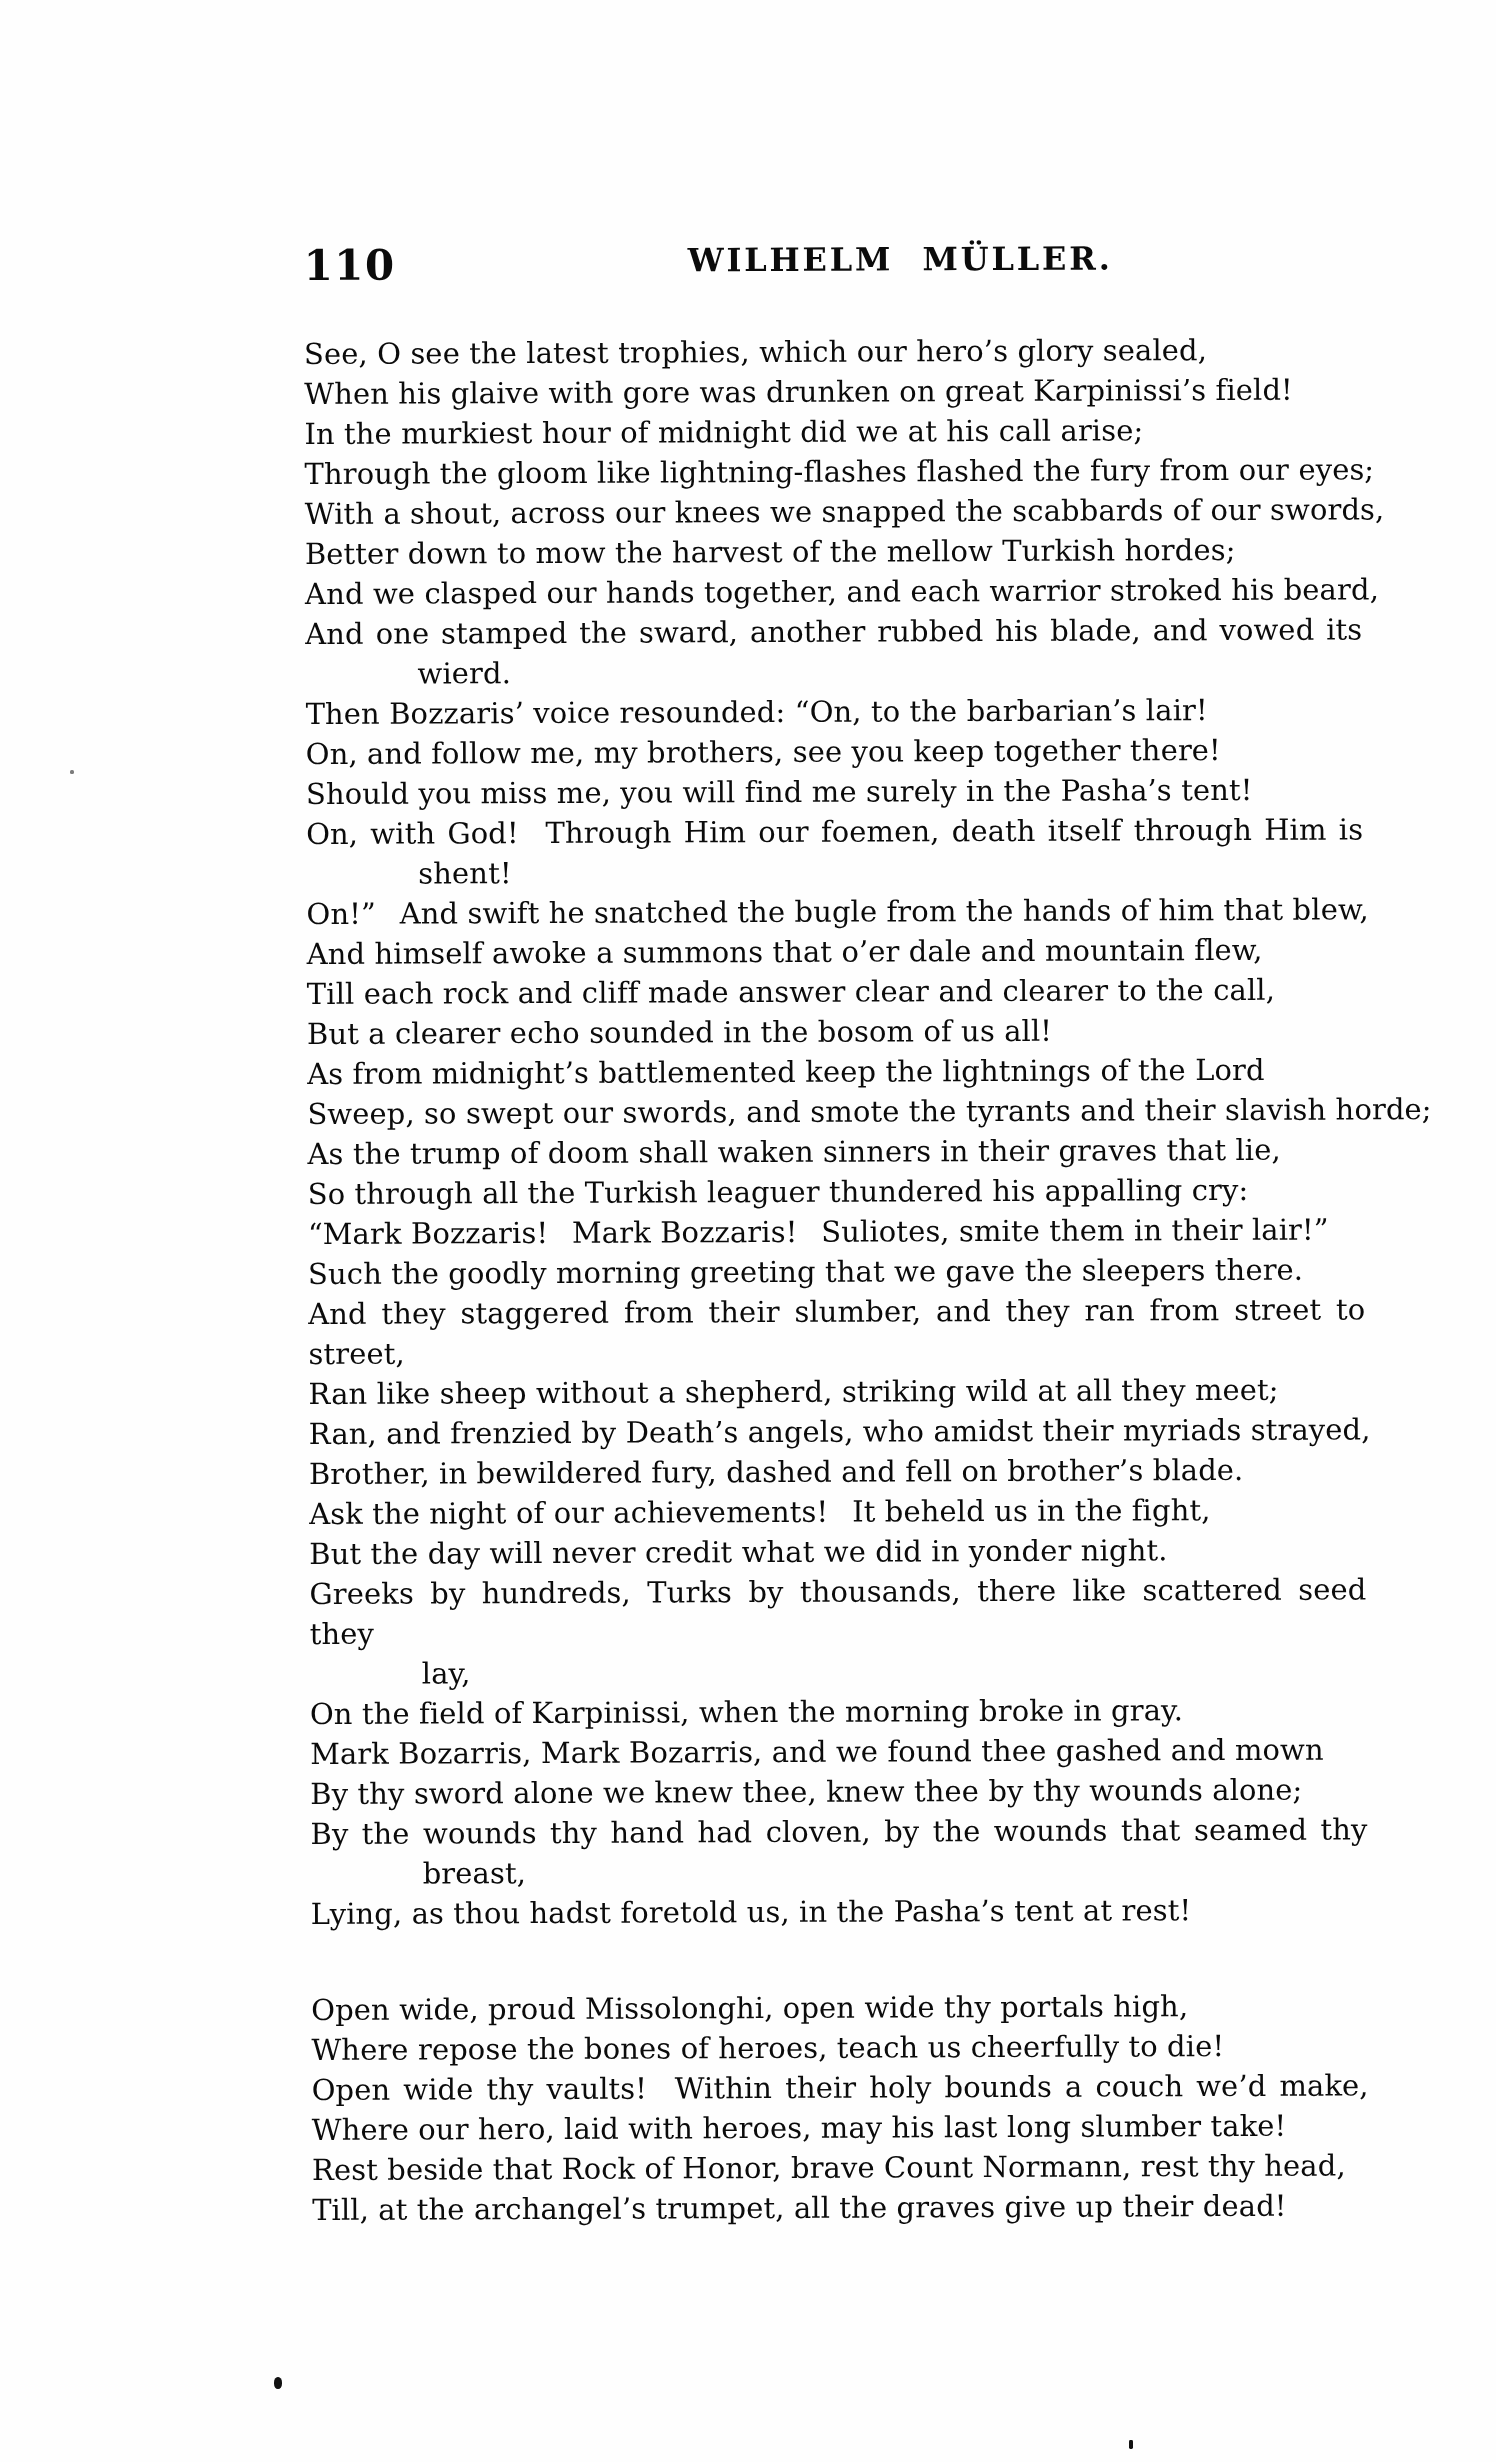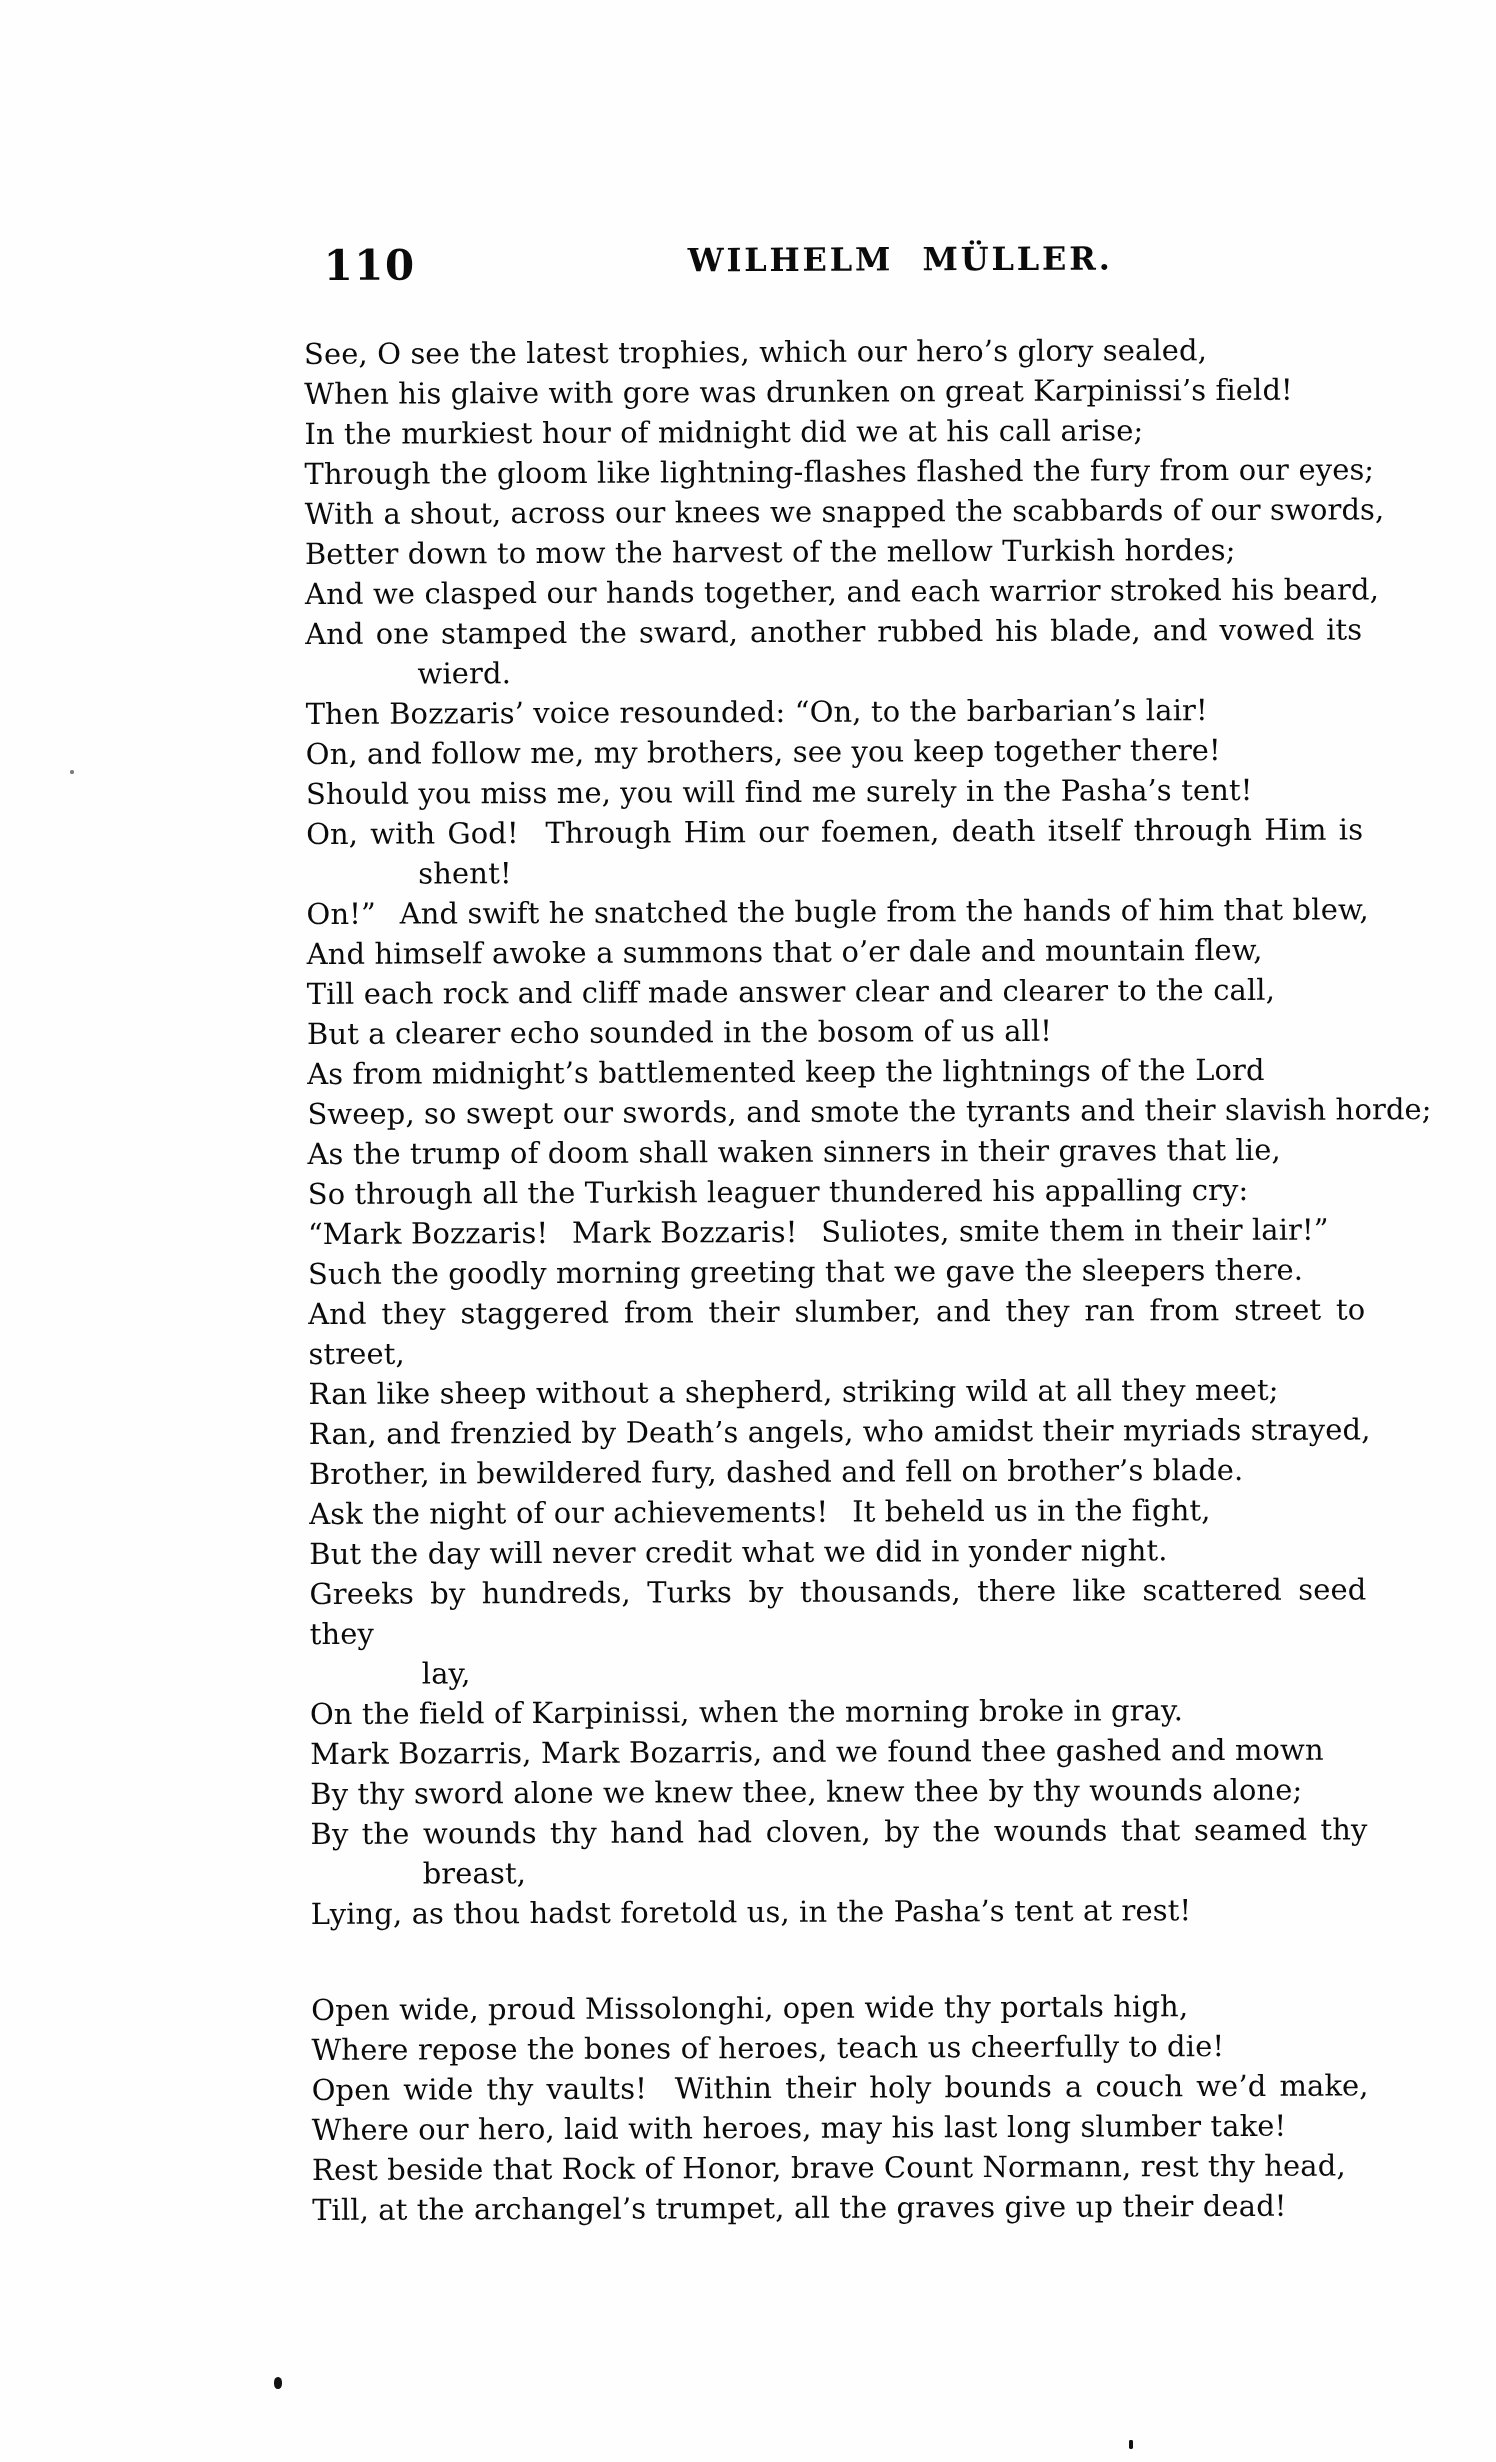--- a/index.html
+++ b/index.html
@@ -19,21 +19,20 @@
     position:absolute;inset:0;
     transform:rotate(-0.25deg);
     transform-origin:304px 349px;
   }
   .page-number{
     position:absolute;
     left:304px;top:241px;
     font-size:42px;
     font-weight:bold;
     letter-spacing:1.4px;
-    margin-left:20px;
   }
   .running-title{
     position:absolute;
     left:688px;top:243px;
     font-size:32px;
     font-weight:bold;
     letter-spacing:2.8px;
     word-spacing:15.4px;
     white-space:nowrap;
   }

